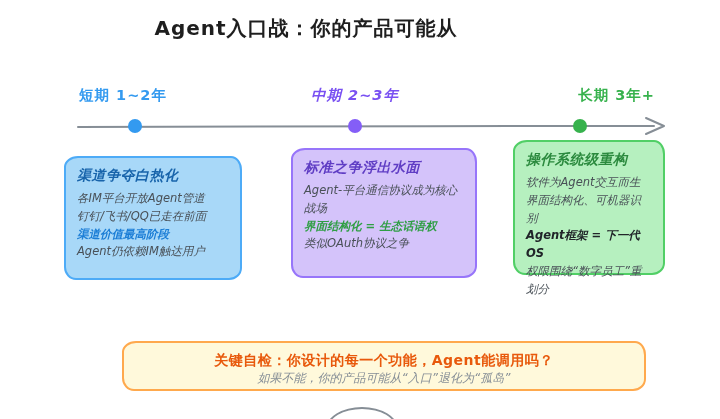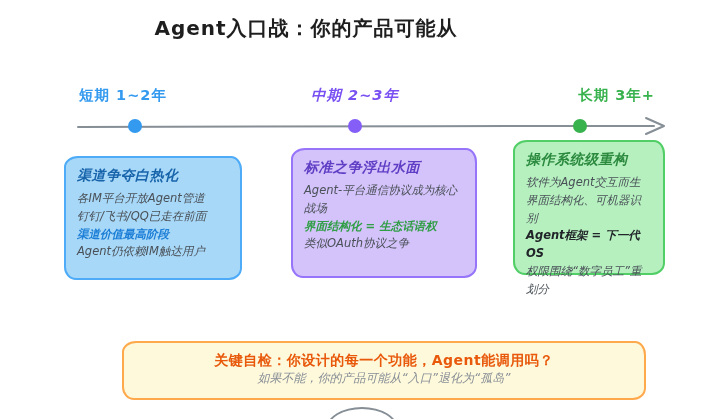--- a/index.html
+++ b/index.html
@@ -73,21 +73,21 @@
 
   .card-line { font-size: 11.5px; color: #495057; line-height: 1.55; }
   .em-blue  { color: #1c7ed6; font-weight: bold; }
   .em-green { color: #2f9e44; font-weight: bold; }
   .em-dark  { color: #212529; font-weight: bold; }
 
   
   .footer-box {
     position: absolute;
     left: 122px; top: 341px;
-    width: 524px; height: 59px;
+    width: 524px; height: 50px;
     background: #fff9db;
     border: 2px solid #ffa94d;
     text-align: center;
     padding-top: 9px;
   }
   .footer-title { font-size: 14px; font-weight: bold; color: #e8590c; letter-spacing: 0.5px; }
   .footer-subtitle { font-size: 12px; color: #868e96; margin-top: 0; font-style: italic; }
 
   
   .partial-circle {

